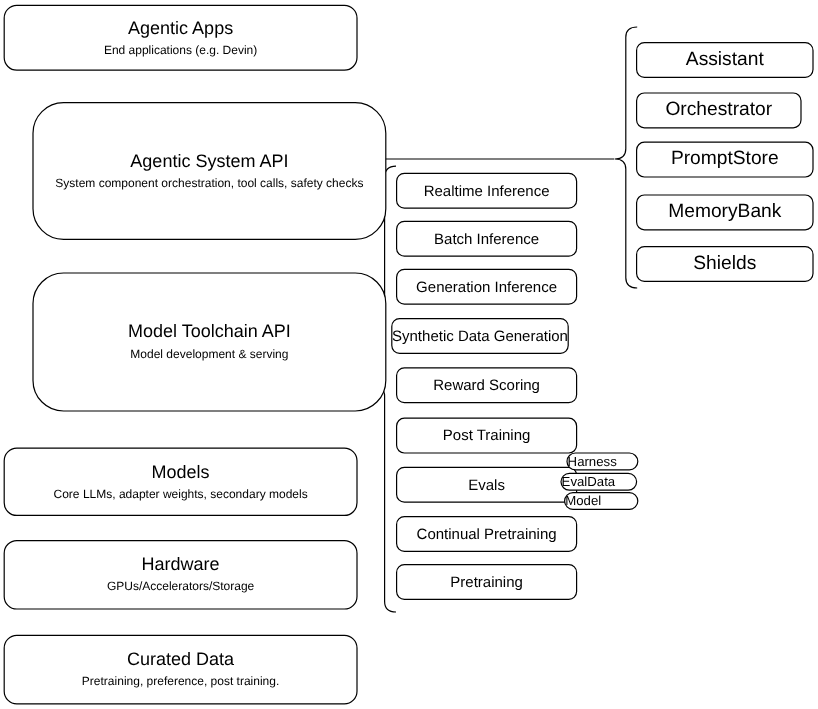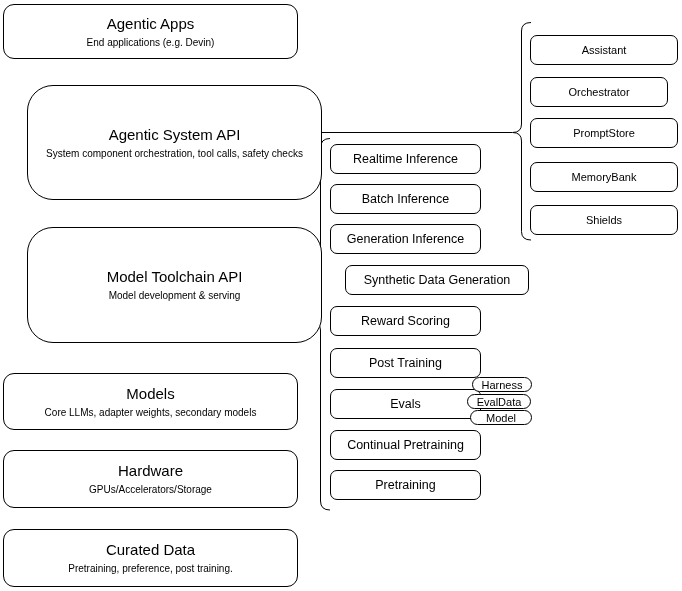--- a/index.html
+++ b/index.html
@@ -25,32 +25,31 @@
     align-items: center;
     justify-content: center;
     text-align: center;
     z-index: 2;
   }
   .stack-node .title { font-size: 15px; line-height: 1.2; white-space: nowrap; }
   .stack-node .subtitle { font-size: 10px; line-height: 1.2; margin-top: 4px; white-space: nowrap; }
   .r-lg { border-radius: 26px; margin-left: 24px; }
   .r-md { border-radius: 11px; }
   .svc { border-radius: 7px; font-size: 12.5px; }
-  .comp { border-radius: 7px; font-size: 11px; }
+  .comp { border-radius: 7px; font-size: 16px; }
   .svc span, .comp span { white-space: nowrap; }
   .pill {
     position: absolute;
     box-sizing: border-box;
     border: 1px solid #000000;
     background: #ffffff;
     border-radius: 8px;
     font-size: 11px;
     display: flex;
     align-items: center;
-    justify-content: center;
     z-index: 3;
     white-space: nowrap;
   }
   svg.overlay {
     position: absolute;
     left: 0; top: 0;
     width: 682px; height: 591px;
     z-index: 1;
   }
   svg.overlay path { stroke: #000000; stroke-width: 1; fill: none; }
@@ -98,21 +97,21 @@
 
   <div class="node svc" style="left:330px;top:144px;width:151px;height:30px">
     <span>Realtime Inference</span>
   </div>
   <div class="node svc" style="left:330px;top:184px;width:151px;height:30px">
     <span>Batch Inference</span>
   </div>
   <div class="node svc" style="left:330px;top:224px;width:151px;height:30px">
     <span>Generation Inference</span>
   </div>
-  <div class="node svc" style="left:345px;top:265px;width:184px;height:30px">
+  <div class="node svc" style="left:326px;top:265px;width:148px;height:30px">
     <span>Synthetic Data Generation</span>
   </div>
   <div class="node svc" style="left:330px;top:306px;width:151px;height:30px">
     <span>Reward Scoring</span>
   </div>
   <div class="node svc" style="left:330px;top:348px;width:151px;height:30px">
     <span>Post Training</span>
   </div>
   <div class="node svc" style="left:330px;top:389px;width:151px;height:30px">
     <span>Evals</span>

